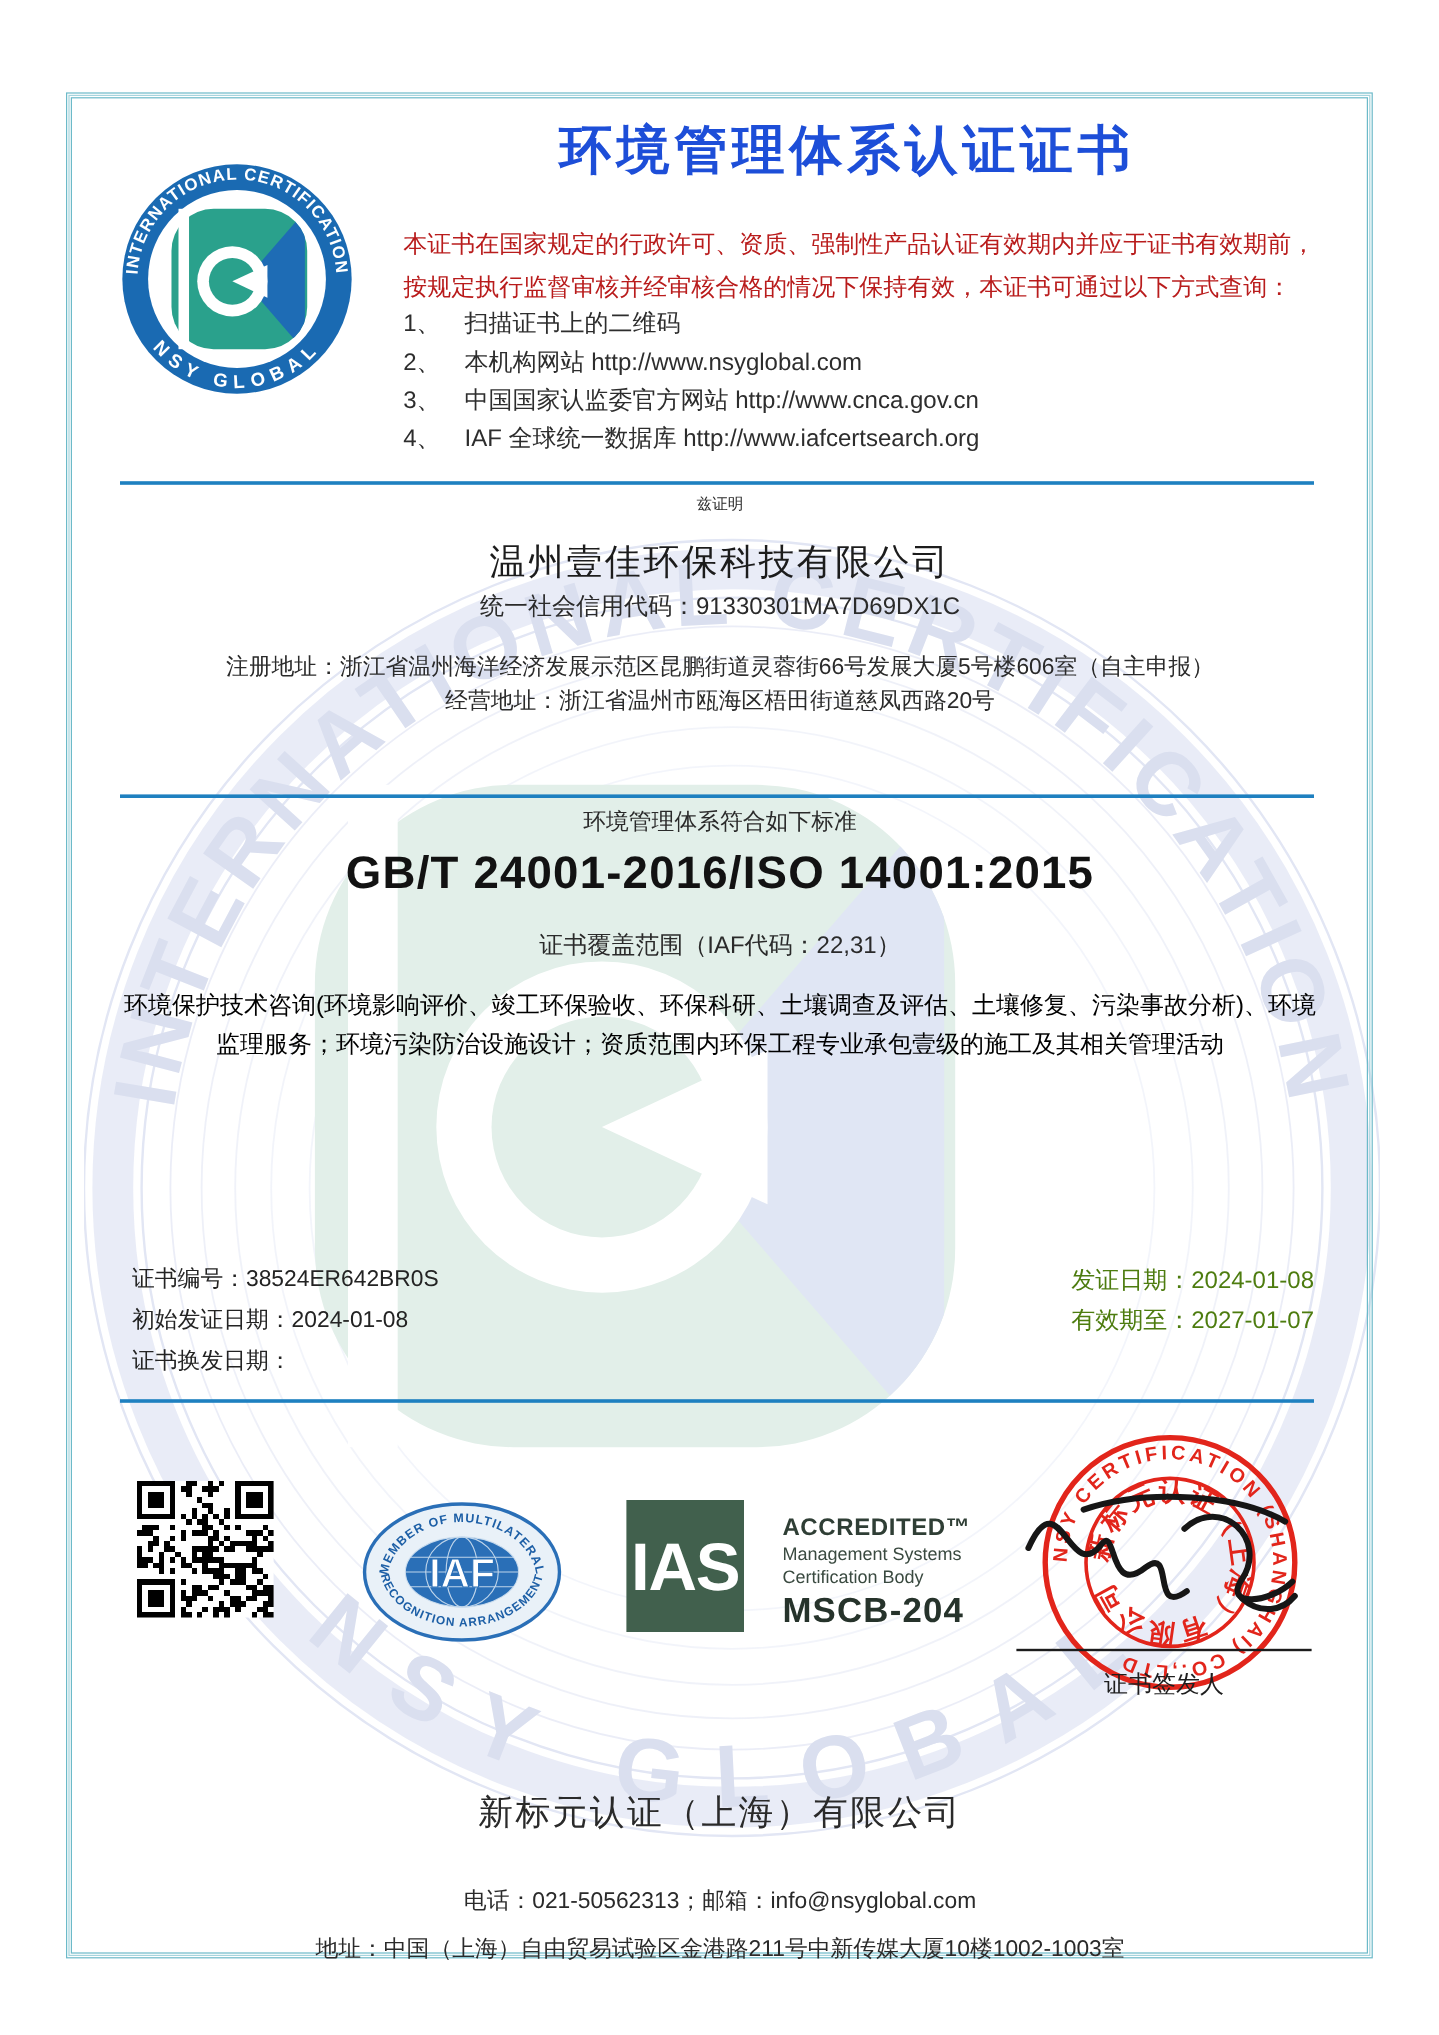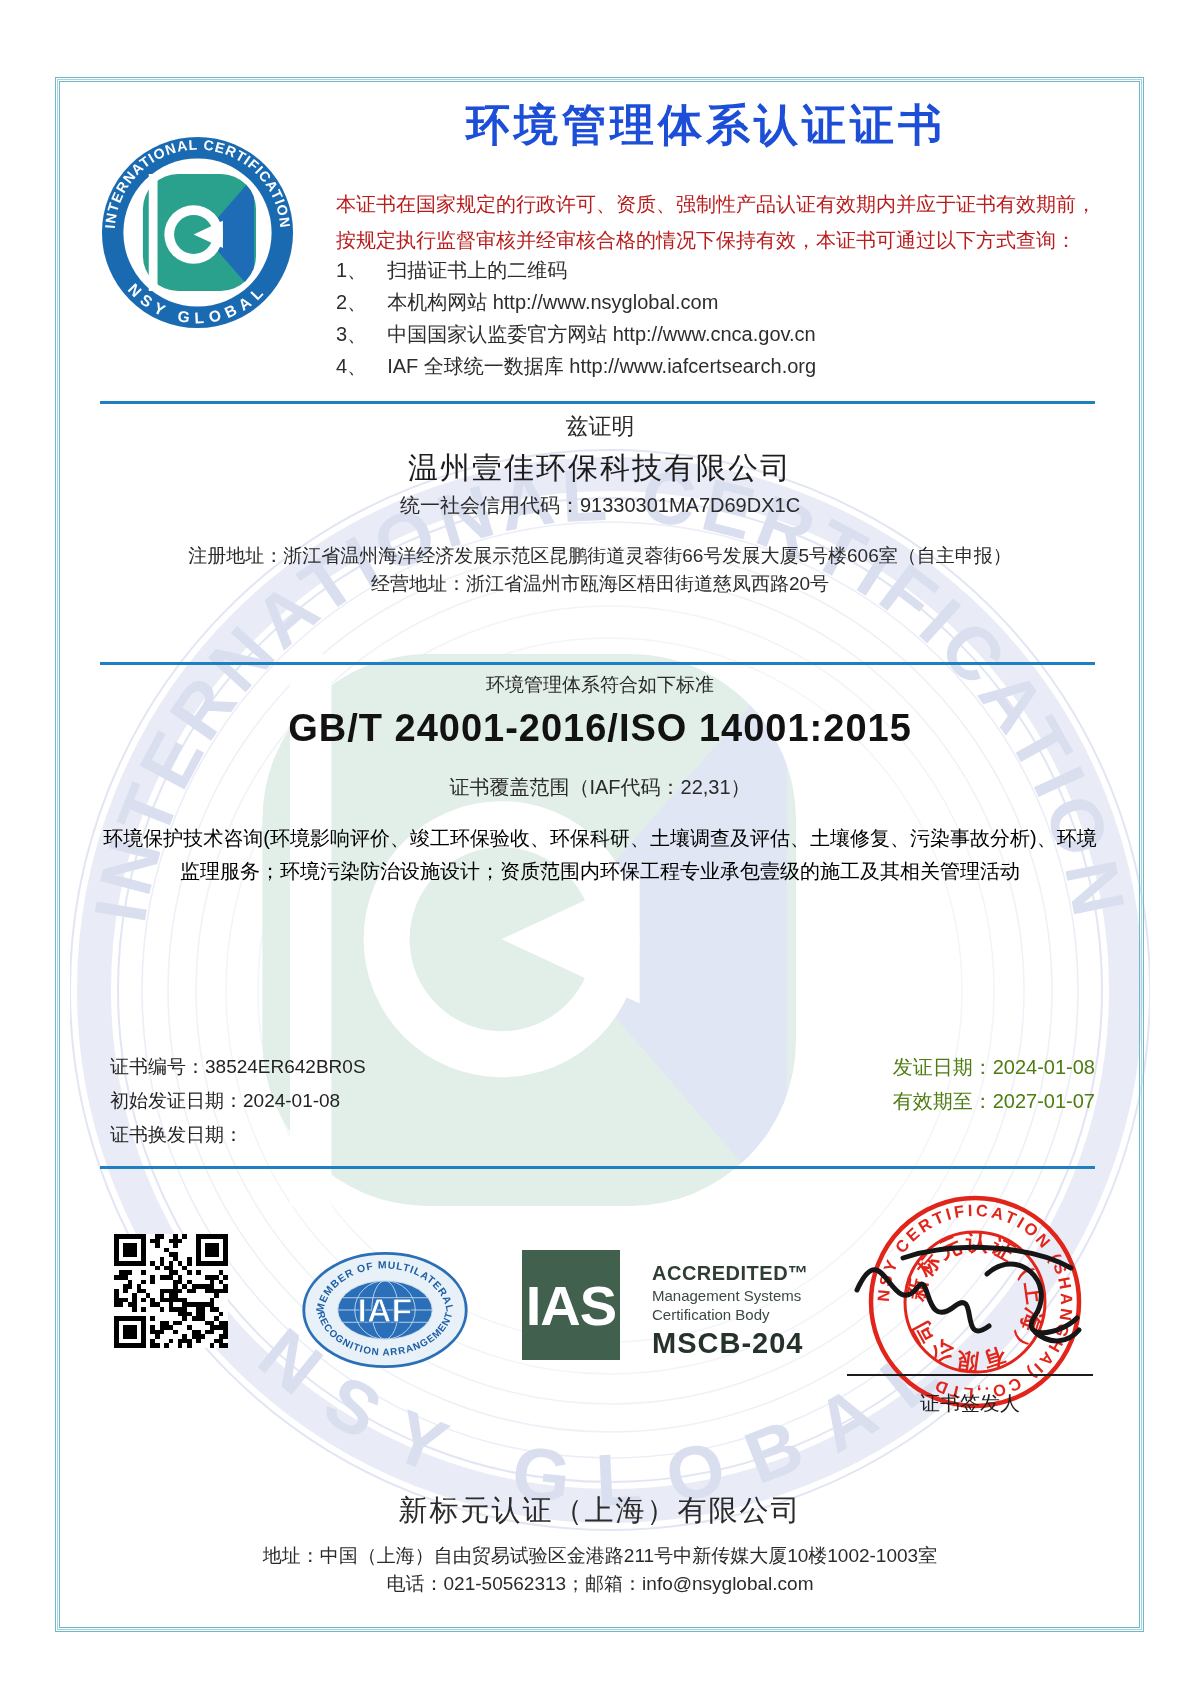--- a/index.html
+++ b/index.html
@@ -11,21 +11,21 @@
   .frame::before{content:"";position:absolute;inset:1px;border:1px solid #a5d4dd;}
   .watermark{position:absolute;left:70px;top:430px;width:1080px;height:1120px;z-index:0;}
   .hr{position:absolute;left:100px;width:995px;height:3px;background:#1e80c0;z-index:2;}
   .title{left:300px;top:96px;width:812px;text-align:center;font-size:44px;font-weight:bold;
          color:#1d4ed8;letter-spacing:4px;}
   .intro{left:336px;top:188px;width:775px;font-size:20px;color:#b91c1c;font-family:Liberation Mono, monospace;}
   .intro .pline{height:36px;line-height:36px;white-space:nowrap;}
   .qlist{left:336px;top:254px;width:775px;font-size:20px;color:#2d2d2d;}
   .qlist .li{display:flex;gap:20px;height:32px;line-height:32px;white-space:nowrap;}
   .cline{left:90px;width:1020px;text-align:center;color:#2a2a2a;}
-  .certify-label{top:411px;font-size:23px;}
+  .certify-label{top:411px;font-size:13px;}
   .company{top:448px;font-size:30px;font-weight:500;color:#1c1c1c;letter-spacing:2px;}
   .credit{top:492px;font-size:20px;}
   .addr1{top:543px;font-size:19px;}
   .addr2{top:571px;font-size:19px;}
   .std-label{top:672px;font-size:19px;}
   .std-code{top:707px;font-size:38px;font-weight:bold;color:#121212;letter-spacing:1px;}
   .scope-label{top:774px;font-size:20px;}
   .scope-text{left:98px;top:822px;width:1004px;text-align:center;font-size:20px;
               line-height:33px;color:#000000;}
   .cert-left{left:110px;top:1050px;font-size:19px;color:#232323;}
@@ -38,21 +38,21 @@
            display:flex;align-items:center;justify-content:center;}
   .ias-box span{color:#fff;font-size:56px;font-weight:bold;letter-spacing:-1px;}
   .ias-text{left:652px;top:1262px;width:230px;color:#2f3e35;}
   .ias-text .l1{font-size:20px;font-weight:bold;letter-spacing:.5px;}
   .ias-text .l2,.ias-text .l3{font-size:15px;margin-top:2px;color:#3a4a40;}
   .ias-text .l4{font-size:29px;font-weight:bold;margin-top:4px;letter-spacing:1px;color:#26332b;}
   .stamp{left:853px;top:1180px;width:244px;height:244px;}
   .sig-line{left:847px;top:1374px;width:246px;height:2px;background:#1c1c1c;}
   .signer{left:847px;top:1390px;width:246px;text-align:center;font-size:20px;color:#1e1e1e;}
   .f-company{top:1491px;font-size:29px;font-weight:500;color:#1b1b1b;letter-spacing:2px;}
-  .f-addr{top:1543px;font-size:19px;}
+  .f-addr{top:1611px;font-size:19px;}
   .f-contact{top:1571px;font-size:19px;}
   .f-center{left:90px;width:1020px;text-align:center;color:#2a2a2a;}
 </style>
 </head>
 <body>
 
 <div class="page">
 
   <svg class="watermark" viewBox="-540 -560 1080 1120" aria-hidden="true">
     <defs>

